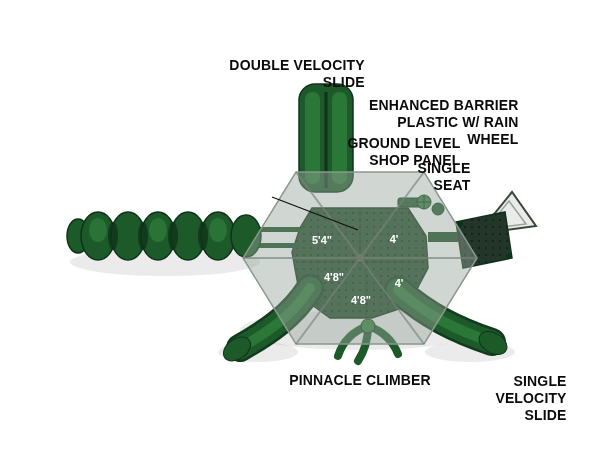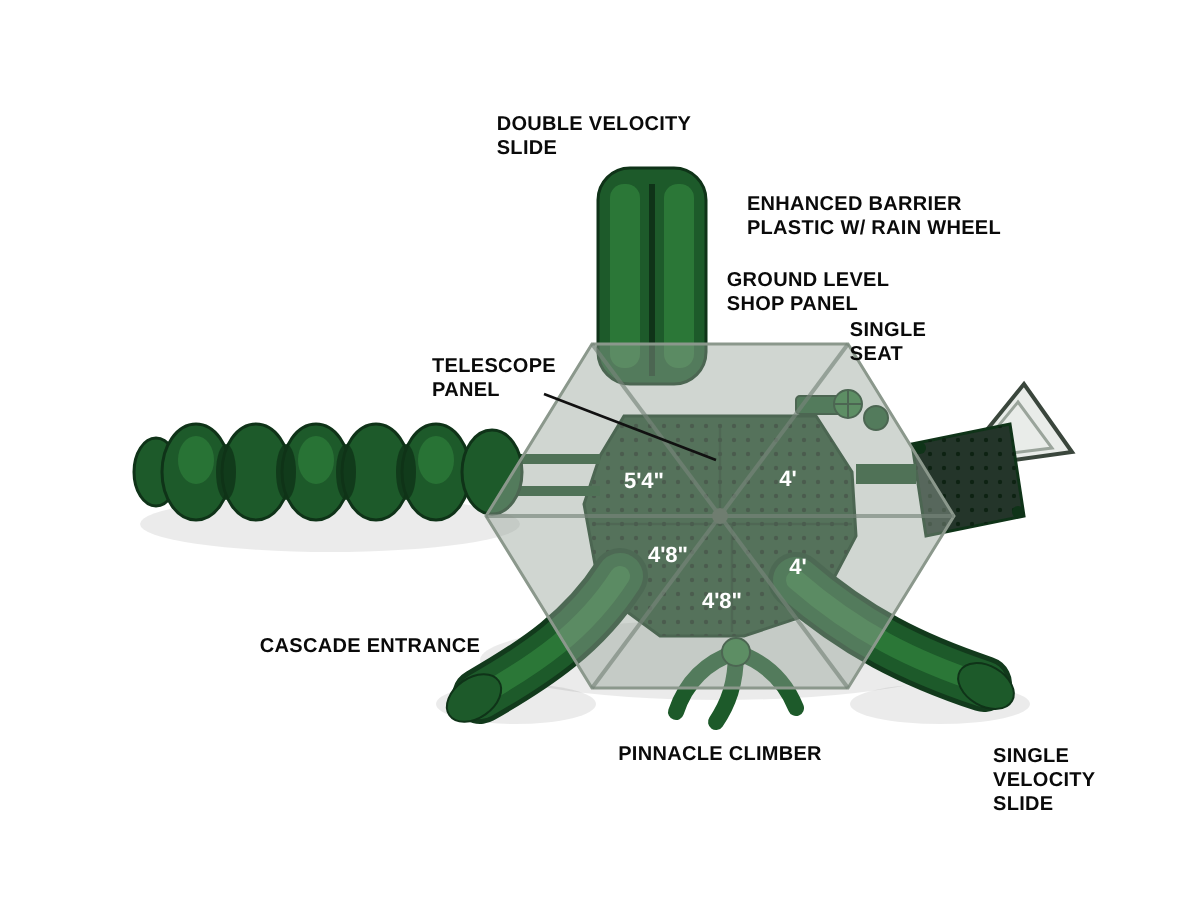--- a/index.html
+++ b/index.html
@@ -3,22 +3,22 @@
 <meta charset="utf-8">
 <style>
   html,body { margin:0; padding:0; background:#ffffff; }
   #stage {
     position:relative; width:600px; height:450px; background:#ffffff;
     overflow:hidden; font-family:"Liberation Sans", sans-serif;
   }
   #scene { position:absolute; left:0; top:0; }
   .lbl {
     position:absolute; transform:translateX(-50%);
-    font-weight:bold; font-size:10px; line-height:1.2;
-    color:#0a0a0a; text-align:left; white-space:pre-line;
+    font-weight:bold; font-size:14px; line-height:1.2;
+    color:#0a0a0a; text-align:right; white-space:pre-line;
     letter-spacing:0.15px;
   }
   text.dim {
     font-family:"Liberation Sans", sans-serif;
     font-weight:bold; font-size:11px; fill:#ffffff; text-anchor:middle;
   }
   .edge { stroke:#0f3318; stroke-width:1.5; }
   .edge-thin { stroke:#0f3318; stroke-width:1; }
   .seam { stroke:#0c2413; stroke-width:1.2; opacity:0.5; }
   .ridge { stroke:#77857a; stroke-width:2; opacity:0.65; }
@@ -134,22 +134,19 @@
 
     <line class="leader" x1="272" y1="197" x2="358" y2="230"></line>
   </svg>
 
   <div class="lbl" style="left:297px; top:57px;">DOUBLE VELOCITY
 SLIDE</div>
   <div class="lbl" style="left:437px; top:85px;margin-top:12px;">ENHANCED BARRIER
 PLASTIC W/ RAIN WHEEL</div>
   <div class="lbl" style="left:404px; top:135px;">GROUND LEVEL
 SHOP PANEL</div>
-  <div class="lbl" style="left:247px; top:178px;">TELESCOPE
-PANEL</div>
   <div class="lbl" style="left:444px; top:160px;">SINGLE
 SEAT</div>
-  <div class="lbl" style="left:185px; top:318px;">CASCADE ENTRANCE</div>
   <div class="lbl" style="left:531px; top:337px;margin-top:36px;">SINGLE VELOCITY
 SLIDE</div>
   <div class="lbl" style="left:360px; top:372px;">PINNACLE CLIMBER</div>
 
 </div>
 
 </body></html>

